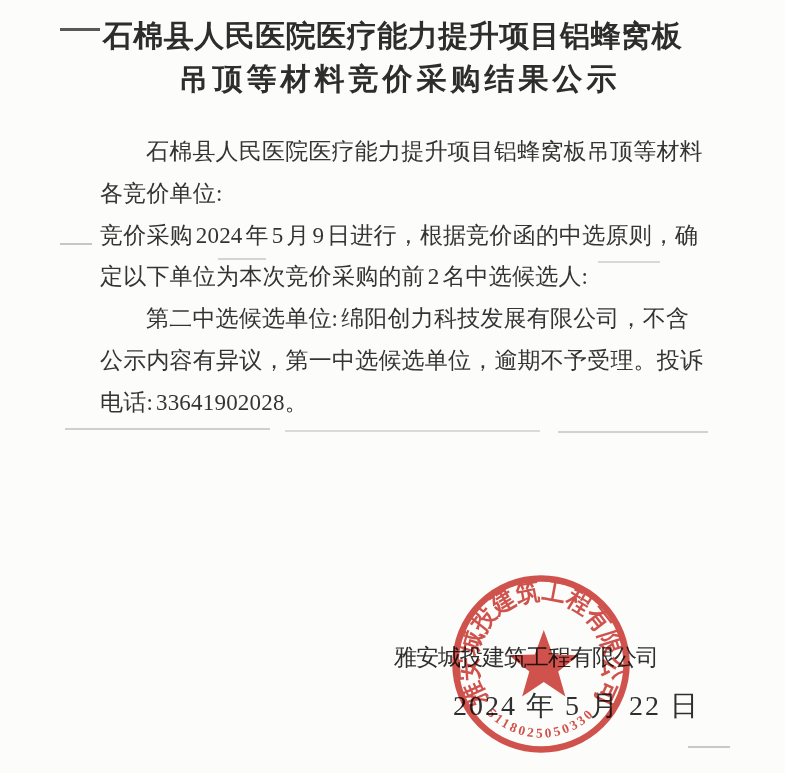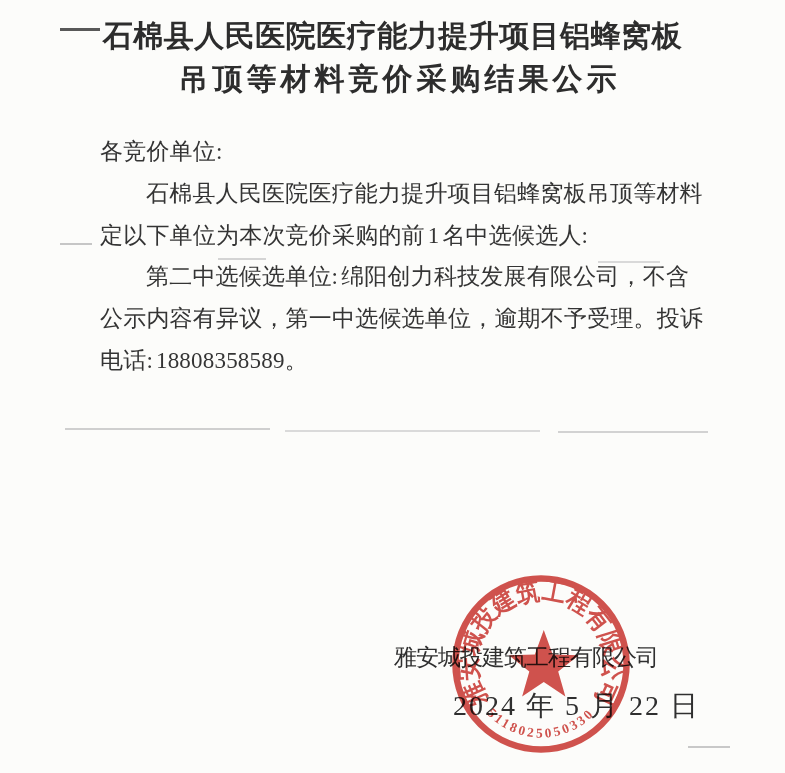--- a/index.html
+++ b/index.html
@@ -86,26 +86,27 @@
 </style>
 </head>
 <body>
 
 <div class="page">
 
   <div class="title title-line1">石棉县人民医院医疗能力提升项目铝蜂窝板</div>
   <div class="title title-line2">吊顶等材料竞价采购结果公示</div>
 
   <div class="body-text">
+    <div class="line indent">石棉县人民医院医疗能力提升项目铝蜂窝板吊顶等材料</div>
     <div class="line">各竞价单位:</div>
-    <div class="line indent">石棉县人民医院医疗能力提升项目铝蜂窝板吊顶等材料</div>
-    <div class="line">定以下单位为本次竞价采购的前 1 名中选候选人:</div>
+    <div class="line">竞价采购 2024 年 5 月 9 日进行，根据竞价函的中选原则，确</div>
+    <div class="line">定以下单位为本次竞价采购的前 2 名中选候选人:</div>
     <div class="line indent">第二中选候选单位: 绵阳创力科技发展有限公司，不含</div>
     <div class="line">公示内容有异议，第一中选候选单位，逾期不予受理。投诉</div>
-    <div class="line">电话: 18808358589。</div>
+    <div class="line">电话: 33641902028。</div>
   </div>
 
   <div class="sig-company">雅安城投建筑工程有限公司</div>
   <div class="sig-date">2024 年 5 月 22 日</div>
 
   <div class="stamp">
     <svg viewBox="0 0 200 200" xmlns="http://www.w3.org/2000/svg">
       <defs>
         <path id="arcTop" d="M 44.8 143.1 A 70 70 0 1 1 155.2 143.1" fill="none"></path>
         <path id="arcBottom" d="M 28.7 136.3 A 80 80 0 0 0 171.3 136.3" fill="none"></path>

